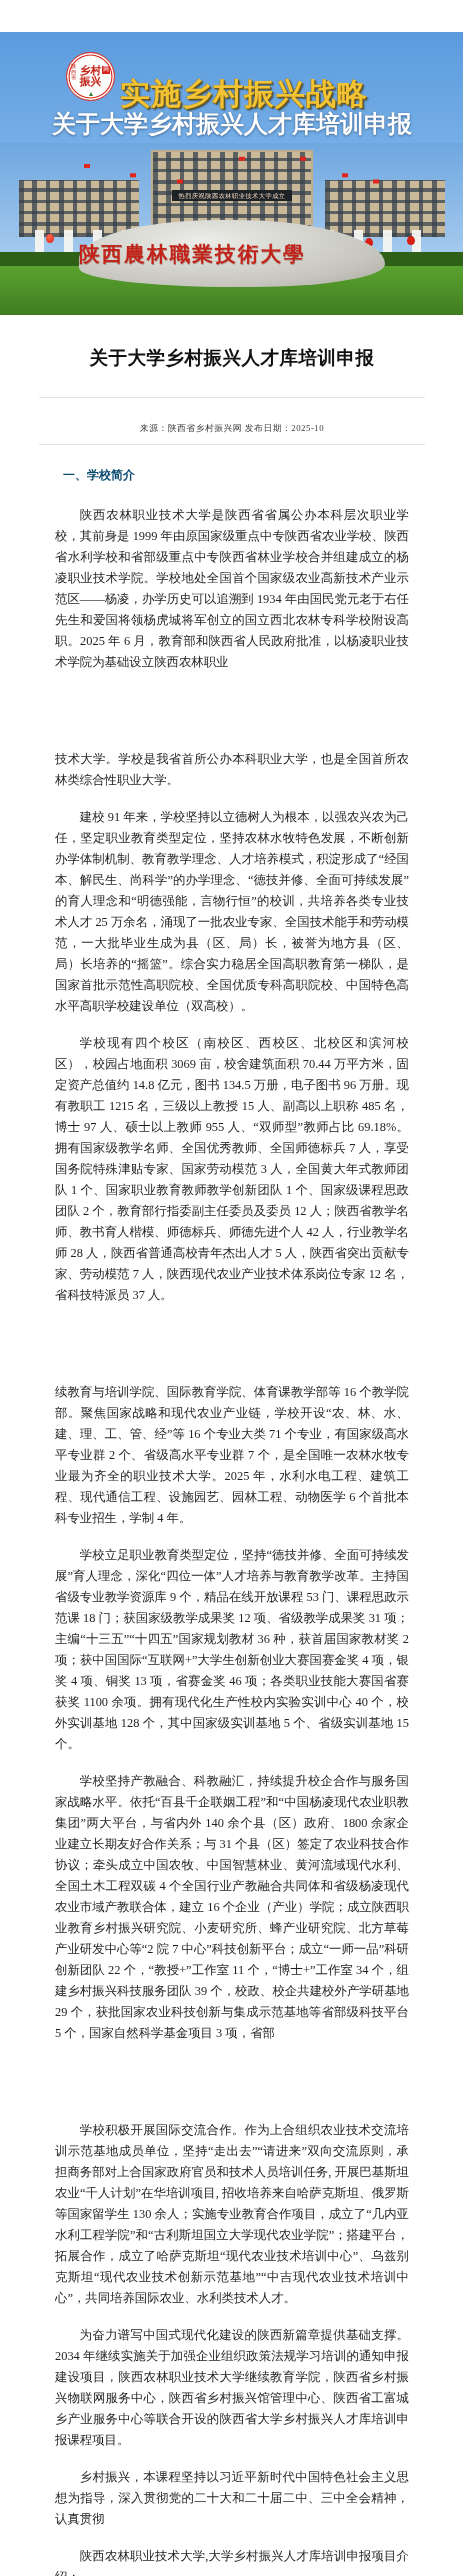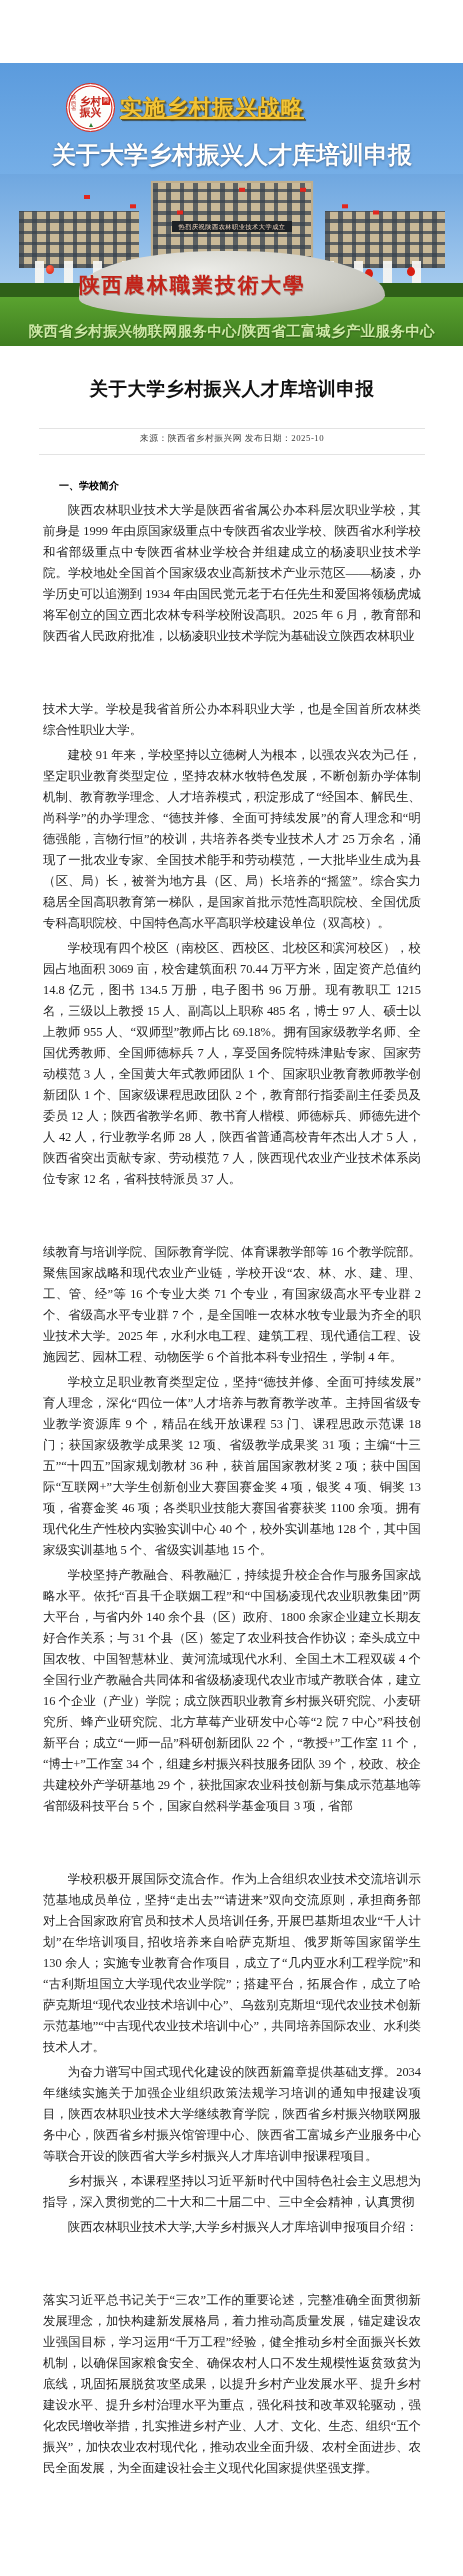--- a/index.html
+++ b/index.html
@@ -1,38 +1,38 @@
 <!DOCTYPE html>
 <html lang="zh" style="font-size:8.2px"><head>
 <meta charset="utf-8">
 <style>
   html,body{margin:0;padding:0;}
   body{
     width:464px; background:#ffffff; color:#222;
     font-family:"Liberation Serif","DejaVu Serif",serif;
   }
   
-  .banner{position:relative; margin-top:63px; height:283px; overflow:hidden;
+  .banner{position:relative; margin-top:32px; height:283px; overflow:hidden;
     background:linear-gradient(180deg,#5b9bdd 0%,#79b1e8 45%,#9cc8f0 100%);}
   .logo{position:absolute; left:66px; top:19.6px; width:47px; height:47px;
     background:#fdfdfb; border:1.5px solid #d4261c; border-radius:50%;
     box-shadow:inset 0 0 0 1.5px #fff, inset 0 0 0 2.6px #d4261c;
     display:flex; align-items:center; justify-content:center;}
   .logo-main{color:#c3241a; font-weight:700; font-size:10.8px; line-height:11.3px;
     text-align:center; font-family:"Liberation Serif",serif;}
   .logo-prov{position:absolute; left:3.6px; top:11.3px; width:6.2px; color:#c3241a;
     font-size:5.2px; line-height:5.7px; text-align:center;}
   .logo-seal{position:absolute; right:4.1px; top:13.4px; width:7.7px; height:7.7px;
     background:#d4261c; color:#fff; font-size:5.7px; line-height:7.7px; text-align:center;}
   .logo-sprout{position:absolute; bottom:4.1px; left:21.6px; width:0; height:0;
     border-left:2.6px solid transparent; border-right:2.6px solid transparent;
     border-bottom:4.6px solid #2e7d32;}
-  .gold-slogan{position:absolute; left:120px; top:30px; font-family:"Liberation Sans","DejaVu Sans",sans-serif;
-    font-weight:900; font-size:22px; letter-spacing:1px; color:#f2c335;
-    text-shadow:1px 1px 0 #6e5510, 2.1px 2.1px 1.5px rgba(40,30,0,.55), -0.5px -0.5px 0 #8a6d1a;text-decoration:underline;}
+  .gold-slogan{position:absolute; left:120px; top:42px; font-family:"Liberation Sans","DejaVu Sans",sans-serif;
+    font-weight:900; font-size:30px; letter-spacing:1px; color:#f2c335;
+    text-shadow:1px 1px 0 #6e5510, 2.1px 2.1px 1.5px rgba(40,30,0,.55), -0.5px -0.5px 0 #8a6d1a;}
   .banner-subtitle{position:absolute; top:76px; left:0; width:100%; text-align:center;
     font-family:"Liberation Sans","DejaVu Sans",sans-serif; font-weight:700; font-size:24px;
     color:#ffffff; text-shadow:0 1px 2.6px rgba(0,30,70,.45), 0 0 1px rgba(0,0,0,.3);}
   .photo{position:absolute; left:0; right:0; top:111px; bottom:0;}
   .ph-sky{position:absolute; inset:0; background:linear-gradient(180deg,#6fa7e0,#a9cdef 70%);}
   .bldg{position:absolute; background:#c9b998;
     background-image:
       repeating-linear-gradient(90deg, rgba(55,66,78,.75) 0 4.6px, transparent 4.6px 13.4px),
       repeating-linear-gradient(0deg, rgba(55,66,78,.75) 0 3.6px, transparent 3.6px 11.3px);}
   .bldg-center{left:33%; right:33%; top:9.3px; height:77px; box-shadow:0 0 0 2.1px #bfae8d;}
@@ -61,29 +61,29 @@
   .stone-text{color:#c3241a; font-weight:700; font-size:20.6px; letter-spacing:2.1px;
     font-family:"Liberation Serif",serif; text-shadow:0.5px 0.5px 0 rgba(90,20,10,.35);}
   .green-caption{position:absolute; left:0; width:100%; bottom:5.2px; text-align:center;
     font-family:"Liberation Sans",sans-serif; font-weight:700; font-size:14.4px;
     color:#cde9a6; text-shadow:0.5px 1px 1px rgba(30,60,10,.6); letter-spacing:0.5px;}
   
   .article{position:relative; z-index:2; padding:0 39px;}
   .art-title{margin:30px 0 0; text-align:center; font-family:"Liberation Sans","DejaVu Sans",sans-serif;
     font-weight:700; font-size:18.5px; color:#111; letter-spacing:0.5px;}
   .rule{border:0; border-top:0.5px solid #e3e3e3; margin:27px 0 0;}
-  .meta{margin:4px 0 0; text-align:center; font-size:8.8px; color:#3d3d3d; letter-spacing:0.5px;}
+  .meta{margin:25px 0 0; text-align:center; font-size:8.8px; color:#3d3d3d; letter-spacing:0.5px;}
   .rule2{border:0; border-top:0.5px solid #e3e3e3; margin:9.3px 0 0;}
   
   .body-text{margin-top:19.6px; font-size:12.4px; line-height:21px; color:#1f1f1f;
     text-align:justify;}
-  .p{margin:4px; text-indent:2em;}
+  .p{margin:16px; text-indent:2em;}
   .p.cont{text-indent:0;}
-  .h2{margin:4px 0; font-family:"Liberation Sans","DejaVu Sans",sans-serif;
-    font-weight:700; font-size:10px; color:#000000; text-indent:2em;}
+  .h2{margin:19px 0; font-family:"Liberation Sans","DejaVu Sans",sans-serif;
+    font-weight:700; font-size:12px; color:#0c4a6e; text-indent:2em;}
   .pagebreak{height:44px;}
 </style>
 </head>
 <body>
 
 <header class="banner">
   <div class="logo">
     <div class="logo-prov">陕西省</div>
     <div class="logo-main">
       <div>乡村</div>
@@ -101,21 +101,20 @@
     <div class="bldg bldg-center"></div>
     <div class="bldg-sign">热烈庆祝陕西农林职业技术大学成立</div>
     <div class="flags"></div>
     <div class="people"></div>
     <div class="lanterns"></div>
     <div class="hedge"></div>
     <div class="grass"></div>
     <div class="stone">
       <span class="stone-text">陕西農林職業技術大學</span>
     </div>
-    <div class="green-caption">陕西省乡村振兴物联网服务中心/陕西省工富城乡产业服务中心</div>
   </div>
 </header>
 
 <main class="article">
   <h1 class="art-title">关于大学乡村振兴人才库培训申报</h1>
   <hr class="rule">
   <p class="meta">来源：陕西省乡村振兴网 发布日期：2025-10</p>
   <hr class="rule2">
 
   <div class="body-text">

